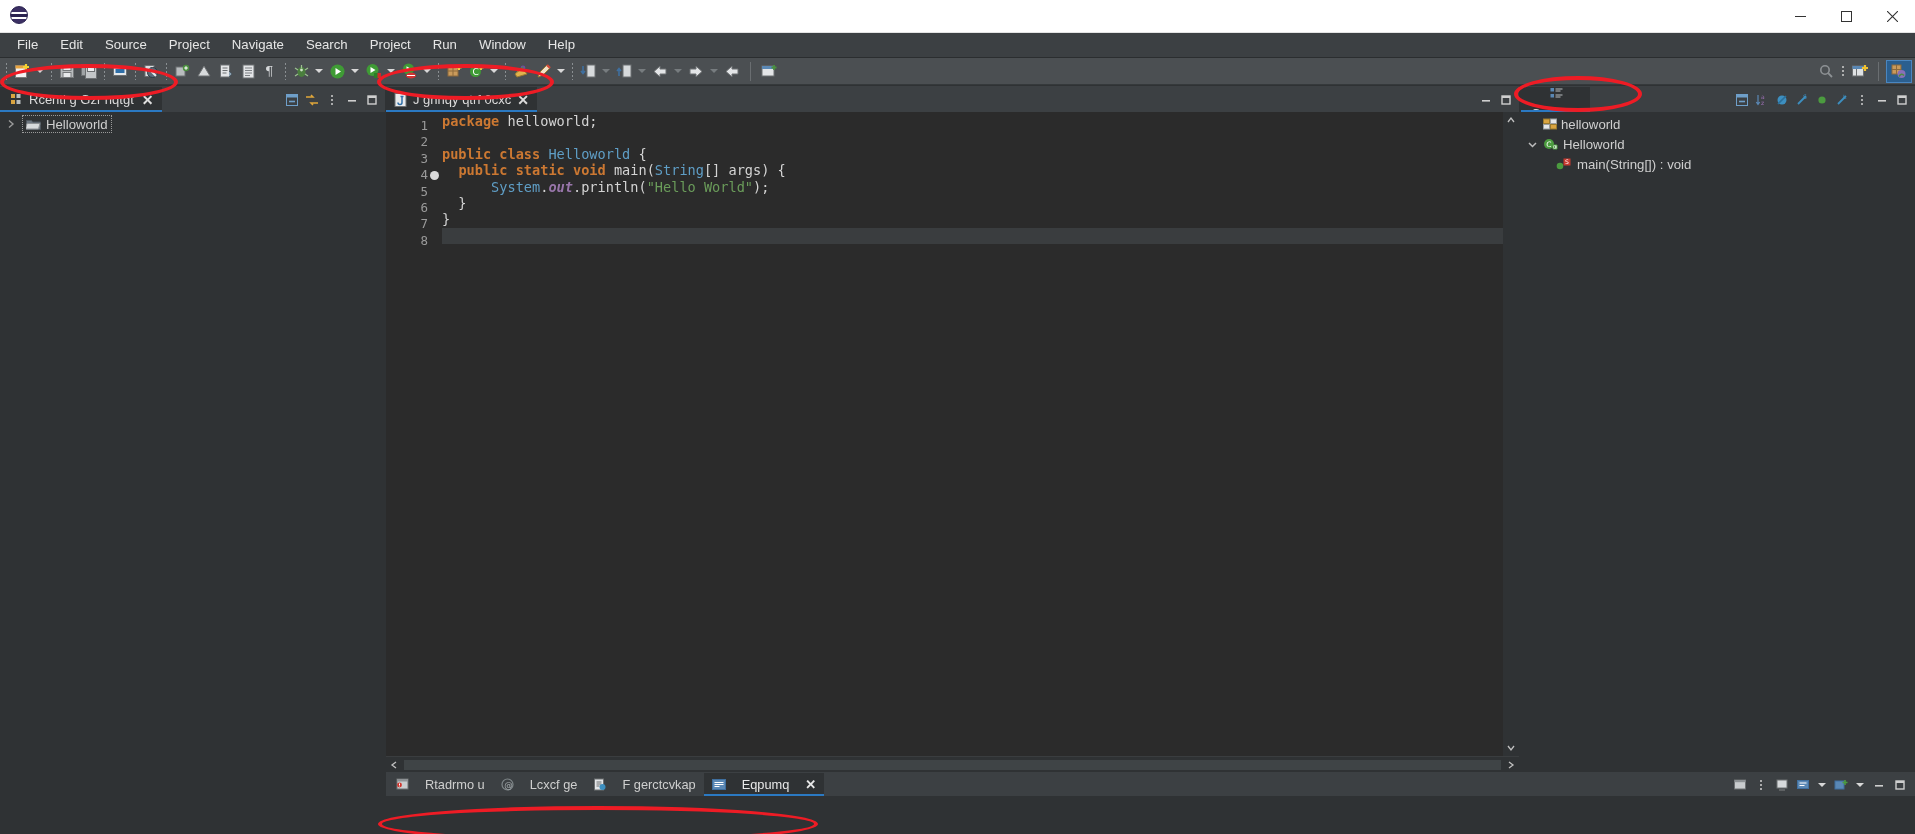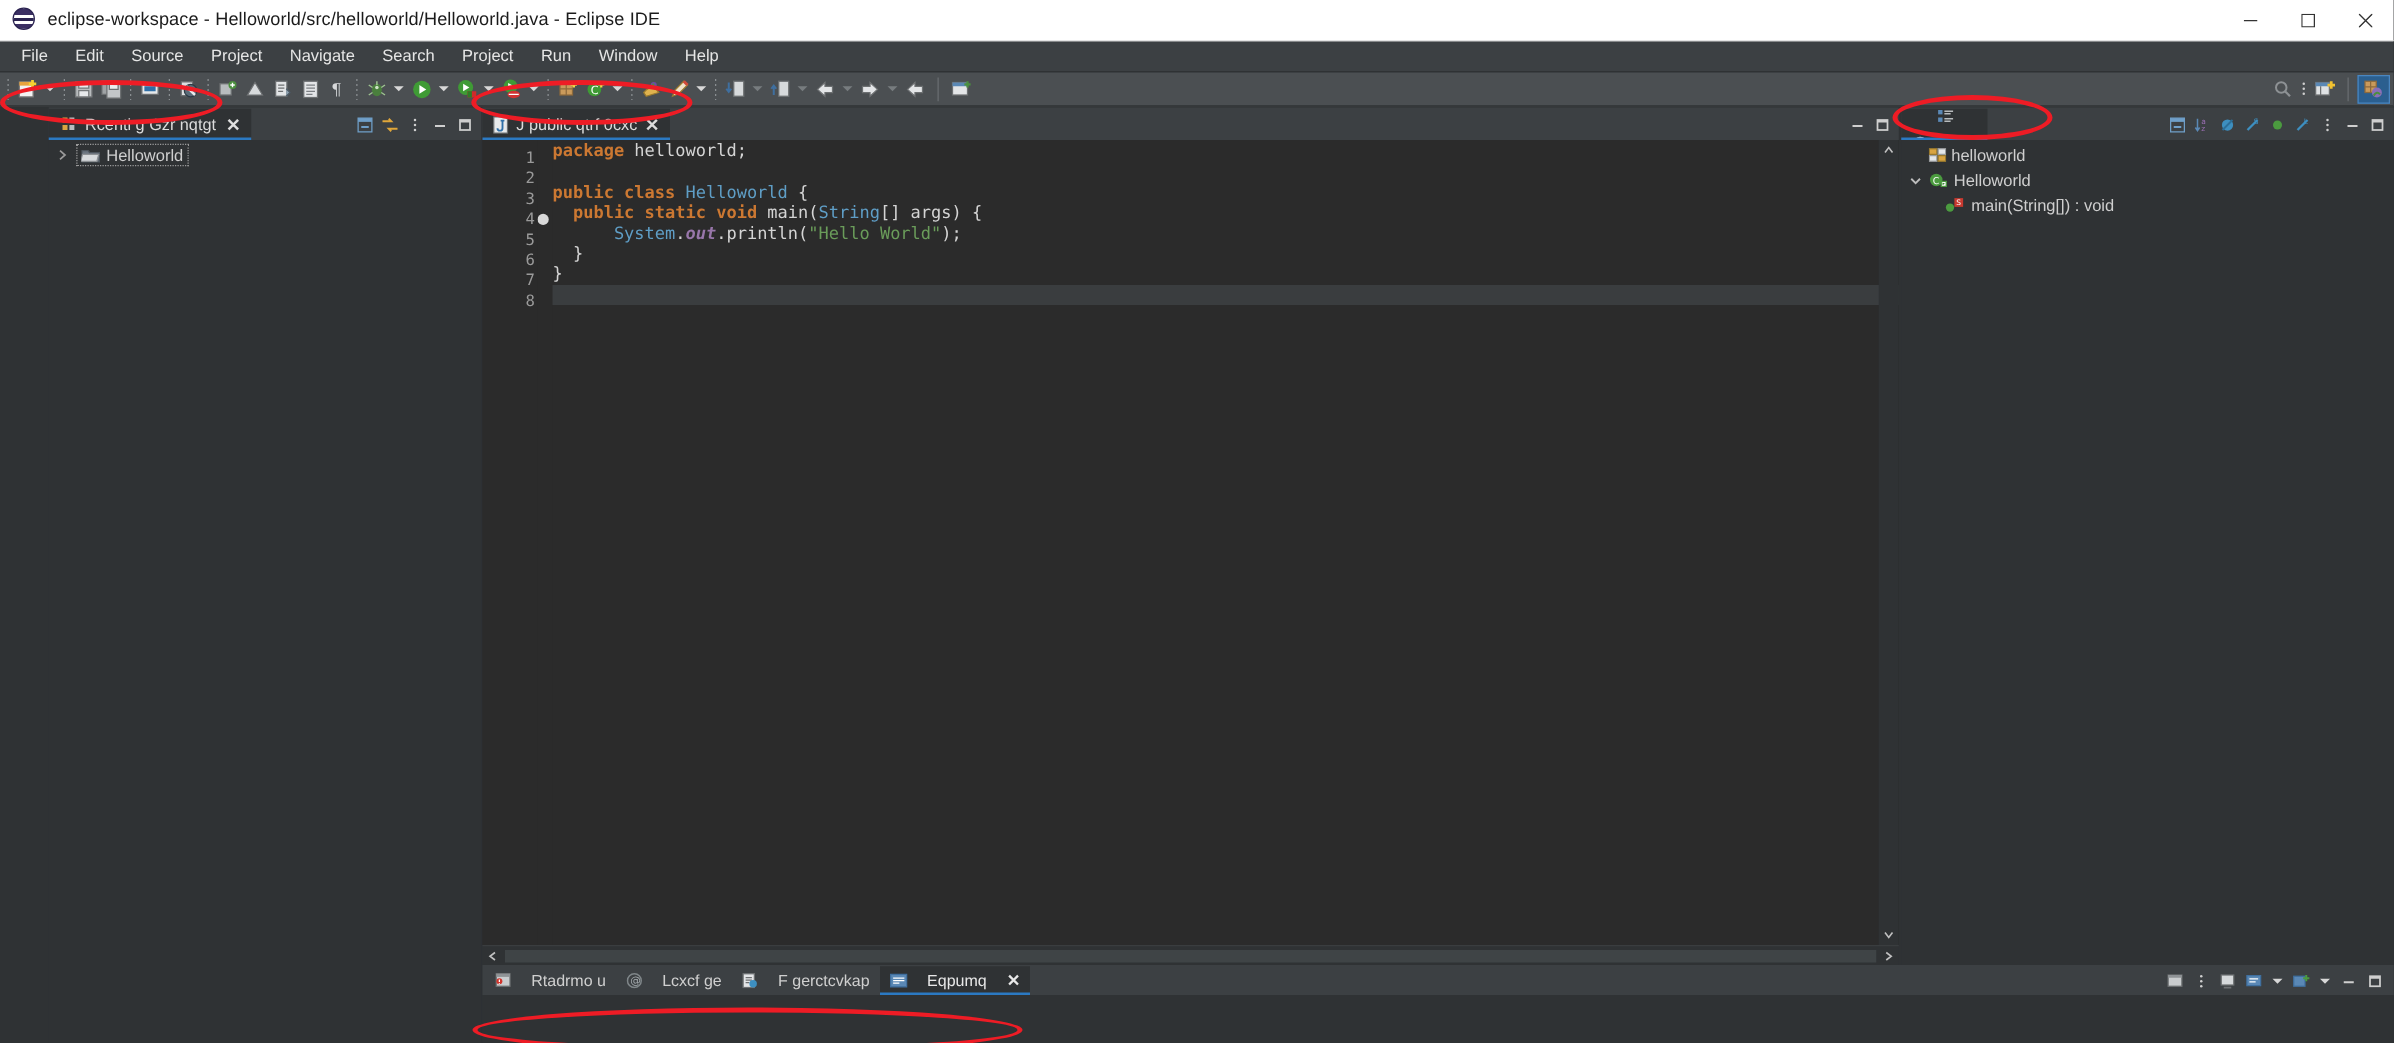--- a/index.html
+++ b/index.html
@@ -100,21 +100,20 @@
   
   .ico{ display:block; }
 </style>
 </head>
 <body>
 
 <div class="titlebar">
   <div class="tb-logo">
       <div class="sph"></div>
     </div>
-  <div class="tb-title">eclipse-workspace - Helloworld/src/helloworld/Helloworld.java - Eclipse IDE</div>
   <div class="tb-controls">
     <div class="wbtn">
       <svg width="11" height="11" viewBox="0 0 11 11">
           <rect x="0" y="5" width="11" height="1" fill="#333"></rect>
         </svg>
     </div>
     <div class="wbtn">
       <svg width="11" height="11" viewBox="0 0 11 11">
           <rect x="0.5" y="0.5" width="10" height="10" fill="none" stroke="#333"></rect>
         </svg>
@@ -387,21 +386,21 @@
         <path d="M6.5 2 v9 M2 6.5 h9" stroke="#8d6a3c"></path>
         <circle cx="11.5" cy="11" r="4" fill="#8a6fb8"></circle>
         <path d="M9 13.5 q2.5 -4 5 -1" stroke="#4b8f3f" stroke-width="1.6" fill="none"></path>
       </svg>
     </div>
   </div>
 </div>
 
 <div class="workbench">
 
-  <div class="view" style="left:0;top:0;width:385px;bottom:0;padding-left:39px;">
+  <div class="view" style="left:0;top:0;width:385px;bottom:0;">
     <div class="tabrow">
       <div class="vtab sel" style="padding-left:10px;">
         <span>
           <svg class="ico" width="13" height="13" viewBox="0 0 13 13">
             <rect x="1" y="1" width="4" height="4" fill="#d9a441"></rect>
             <rect x="1" y="7" width="4" height="4" fill="#d9a441"></rect>
             <rect x="6.5" y="1" width="4" height="4" fill="#b8bcbe"></rect>
             <rect x="6.5" y="7" width="4" height="4" fill="#b8bcbe"></rect>
           </svg>
         </span>
@@ -462,21 +461,21 @@
   <div class="editor-area" style="left:386px;top:0;width:1133px;bottom:62px;">
     <div class="etabrow">
       <div class="etab sel">
         <span>
           <svg class="ico" width="13" height="14" viewBox="0 0 13 14">
             <rect x="1" y="0.5" width="11" height="13" fill="#e8eaec" stroke="#6d7072"></rect>
             <path d="M8 3.5 v6 a2 2 0 0 1 -4 0" fill="none" stroke="#2f6fa8" stroke-width="1.5"></path>
             <path d="M6.5 3.5 h3" stroke="#2f6fa8" stroke-width="1.5"></path>
           </svg>
         </span>
-        <span>J public qtrf 0cxc</span>
+        <span>J gnnqy qtrf 0cxc</span>
         <span class="close" style="font-size:14px;font-weight:700;">✕</span>
       </div>
       <div class="tabtools">
         <div class="ttbtn">
           <svg width="14" height="14" viewBox="0 0 14 14">
               <rect x="3" y="7" width="8" height="1.6" fill="#cfcfcf"></rect>
             </svg>
         </div>
         <div class="ttbtn">
           <svg width="14" height="14" viewBox="0 0 14 14">

